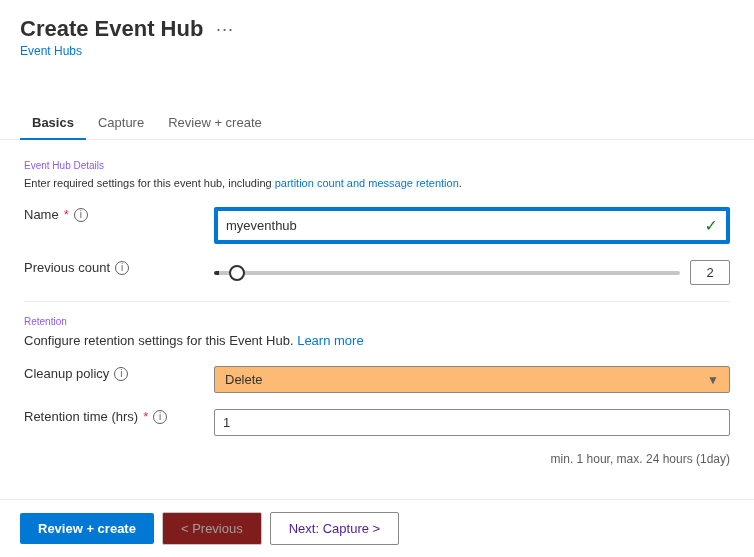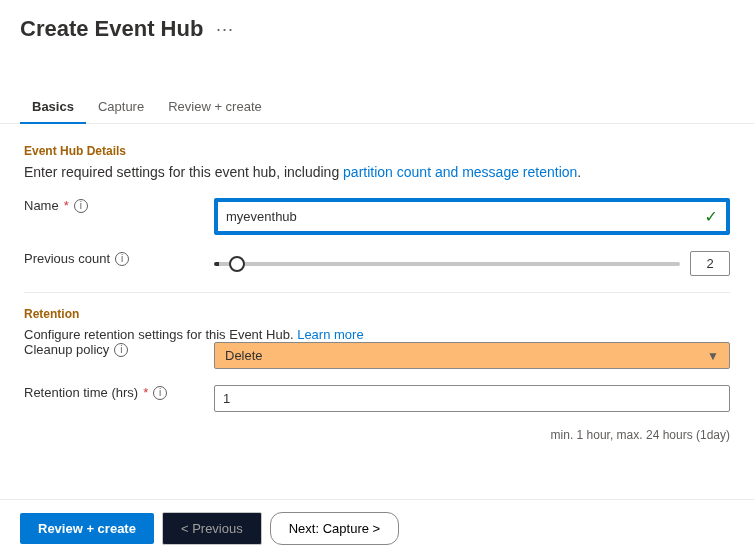--- a/index.html
+++ b/index.html
@@ -15,22 +15,22 @@
     .header-subtitle { font-size: 12px; color: #0078d4; margin-top: 2px; }
 
     
     .tabs { display: flex; align-items: flex-end; padding: 0 20px; border-bottom: 1px solid #edebe9; margin-top: 10px; }
     .tab { padding: 8px 12px; font-size: 13px; color: #605e5c; cursor: pointer; border-bottom: 2px solid transparent; margin-bottom: -1px; }
     .tab.active { color: #323130; border-bottom: 2px solid #0078d4; font-weight: 600; margin-top: 31px; }
 
     
     .content { padding: 20px 24px; flex: 1; }
 
-    .section-title { font-size: 12px; font-weight: 700; color: #a16207; margin-bottom: 6px; }
-    .section-desc { font-size: 14px; color: #323130; margin-bottom: 18px; }
+    .section-title { font-size: 10px; font-weight: 400; color: #8b5cf6; margin-bottom: 6px; }
+    .section-desc { font-size: 11px; color: #323130; margin-bottom: 18px; }
     .section-desc .highlight { color: #0078d4; }
 
     
     .form-row { display: flex; align-items: flex-start; margin-bottom: 16px; }
     .form-label { width: 190px; font-size: 13px; color: #323130; display: flex; align-items: center; gap: 5px; flex-shrink: 0; }
     .form-label .required { color: #d13438; }
     .info-icon { display: inline-flex; align-items: center; justify-content: center; width: 14px; height: 14px; border-radius: 50%; border: 1px solid #605e5c; color: #605e5c; font-size: 10px; cursor: pointer; }
 
     
     .text-input { flex: 1; border: 4px solid #1d4ed8; border-radius: 2px; padding: 5px 8px; font-size: 13px; color: #323130; outline: none; display: flex; align-items: center; justify-content: space-between; }
@@ -39,52 +39,53 @@
     .text-input input { border: none; outline: none; flex: 1; font-size: 13px; color: #323130; background: transparent; }
 
     
     .slider-container { flex: 1; display: flex; align-items: center; gap: 10px; }
     .slider { flex: 1; -webkit-appearance: none; appearance: none; height: 4px; background: linear-gradient(to right, #323130 0%, #323130 1%, #c8c6c4 1%, #c8c6c4 100%); border-radius: 2px; outline: none; cursor: pointer; }
     .slider::-webkit-slider-thumb { -webkit-appearance: none; width: 16px; height: 16px; border-radius: 50%; background: #fff; border: 2px solid #323130; cursor: pointer; }
     .slider-value { border: 1px solid #8a8886; border-radius: 2px; width: 40px; text-align: center; padding: 4px; font-size: 13px; color: #323130; }
 
     
     .retention-section { margin-top: 10px; }
-    .retention-desc { font-size: 13px; color: #323130; }
+    .retention-desc { font-size: 13px; color: #323130; margin-bottom: 18px; }
     .retention-desc a { color: #0078d4; text-decoration: none; cursor: pointer; }
 
     
     .select-input { flex: 1; border: 1px solid #8a8886; border-radius: 2px; padding: 5px 10px; font-size: 13px; color: #323130; display: flex; align-items: center; justify-content: space-between; cursor: pointer; background: #fdba74; }
     .select-input .chevron { font-size: 12px; color: #605e5c; }
 
     
     .number-input-wrap { flex: 1; border: 1px solid #8a8886; border-radius: 2px; padding: 5px 8px; font-size: 13px; }
     .number-input-wrap input { border: none; outline: none; font-size: 13px; color: #323130; width: 100%; }
 
     .hint-text { text-align: right; font-size: 12px; color: #605e5c; margin-top: 2px; margin-bottom: 4px; }
 
     
     .footer { padding: 12px 20px; border-top: 1px solid #edebe9; display: flex; align-items: center; gap: 8px; background: #fff; }
     .btn-primary { background: #0078d4; color: #fff; border: none; border-radius: 2px; padding: 8px 18px; font-size: 13px; cursor: pointer; font-weight: 600; }
     .btn-secondary { background: #fff; color: #323130; border: 1px solid #8a8886; border-radius: 2px; padding: 8px 18px; font-size: 13px; cursor: pointer; }
-    .btn-secondary:disabled, .btn-secondary.disabled { color: #a19f9d; border-color: #c8c6c4; cursor: not-allowed; background: #0f172a; }
-    .btn-outline { background: #fff; color: #000000; border: 1px solid #8a8886; border-radius: 12px; padding: 8px 18px; font-size: 13px; cursor: pointer; }
+    .btn-secondary:disabled, .btn-secondary.disabled { color: #a19f9d; border-color: #c8c6c4; cursor: not-allowed; background: #7f1d1d; }
+    .btn-outline { background: #fff; color: #4c1d95; border: 1px solid #8a8886; border-radius: 2px; padding: 8px 18px; font-size: 13px; cursor: pointer; }
 
     .divider { height: 1px; background: #edebe9; margin: 14px 0; }
   </style>
 </head>
 <body>
 
 <div class="page-container">
 
   <div class="header">
     <div class="header-title-row">
       <span class="header-title">Create Event Hub</span>
       <span class="header-ellipsis">···</span>
     </div>
+    <div class="header-subtitle">Event Hubs</div>
   </div>
 
   <div class="tabs">
     <div class="tab active">Basics</div>
     <div class="tab">Capture</div>
     <div class="tab">Review + create</div>
   </div>
 
   <div class="content">
 

